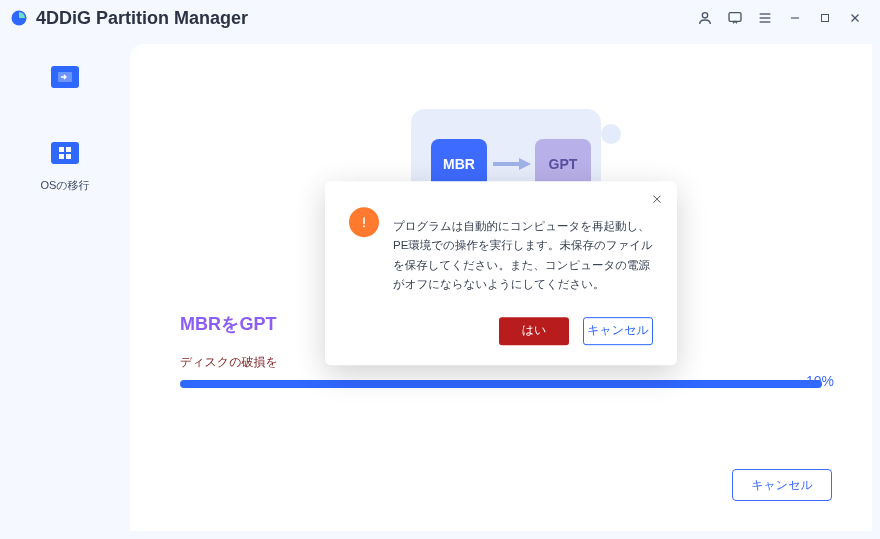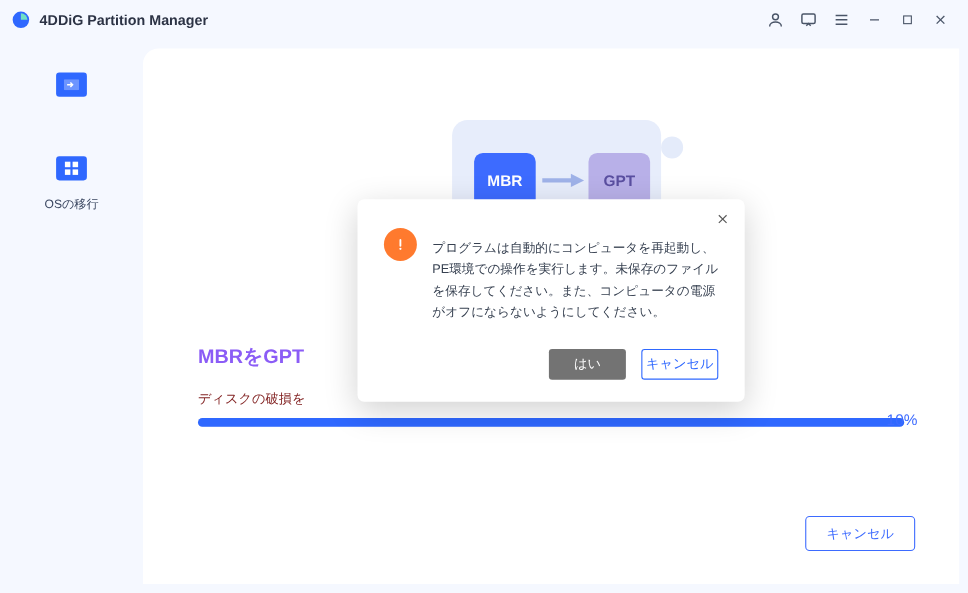--- a/index.html
+++ b/index.html
@@ -1,17 +1,17 @@
 <!DOCTYPE html>
 <html><head>
 <meta charset="utf-8">
 <style>
   *{box-sizing:border-box;margin:0;padding:0;font-family:"Segoe UI","Meiryo",sans-serif;}
   body{width:880px;height:539px;background:#f5f8ff;overflow:hidden;position:relative;}
-  .titlebar{height:36px;display:flex;align-items:center;padding:0 10px;color:#2c3345;font-size:13px;}
+  .titlebar{height:36px;display:flex;align-items:center;padding:0 10px;color:#2c3345;font-size:18px;}
   .titlebar .logo{width:18px;height:18px;margin-right:8px;}
   .titlebar-spacer{flex:1;}
   .titlebar .tbtn{width:30px;height:30px;display:flex;align-items:center;justify-content:center;color:#4a5568;cursor:pointer;}
   .app-body{display:flex;height:calc(100% - 36px);}
   .sidebar{width:130px;display:flex;flex-direction:column;align-items:center;padding-top:20px;}
   .side-item{width:100px;padding:10px 0 12px;display:flex;flex-direction:column;align-items:center;border-radius:8px;margin-bottom:18px;cursor:pointer;}
   .side-item.active{background:#e9effc;}
   .side-item .icon{width:28px;height:28px;margin-bottom:8px;}
   .side-item .label{font-size:11px;color:#3a4660;text-align:center;}
   .content{flex:1;background:#fff;border-top-left-radius:14px;margin:8px 8px 8px 0;position:relative;overflow:hidden;}
@@ -23,21 +23,21 @@
   .progress-label{position:absolute;right:38px;top:329px;font-size:14px;color:#3d6bff;font-weight:500;}
   .footer-btn{position:absolute;right:40px;bottom:30px;width:100px;height:32px;border:1px solid #3d6bff;color:#3d6bff;background:#fff;border-radius:4px;font-size:12px;cursor:pointer;display:flex;align-items:center;justify-content:center;}
   
   .modal{position:absolute;left:50%;top:50%;transform:translate(-50%,-58%);width:352px;background:#fff;border-radius:6px;box-shadow:0 8px 30px rgba(0,0,0,.18);padding:22px 24px 20px;z-index:20;}
   .modal .close{position:absolute;top:8px;right:10px;width:20px;height:20px;cursor:pointer;color:#666;display:flex;align-items:center;justify-content:center;}
   .modal .row{display:flex;}
   .modal .warn{width:30px;height:30px;border-radius:50%;background:#ff7a2e;display:flex;align-items:center;justify-content:center;flex:0 0 30px;margin-right:14px;margin-top:4px;}
   .modal .msg{font-size:11.5px;line-height:1.7;color:#374151;margin-top:14px;}
   .modal .actions{display:flex;justify-content:flex-end;gap:14px;margin-top:22px;}
   .modal .btn{min-width:70px;height:28px;border-radius:3px;font-size:12px;display:flex;align-items:center;justify-content:center;cursor:pointer;}
-  .modal .btn.primary{background:#737373;color:#fff;border:none;}
+  .modal .btn.primary{background:#b91c1c;color:#fff;border:none;}
   .modal .btn.secondary{background:#fff;color:#2f68ff;border:1px solid #2f68ff;}
   
   .disk-ic{width:28px;height:22px;border-radius:3px;display:flex;align-items:center;justify-content:center;position:relative;}
 </style>
 </head>
 <body>
 
 <div class="titlebar">
   <span class="logo">
     <svg viewBox="0 0 24 24" width="18" height="18">

